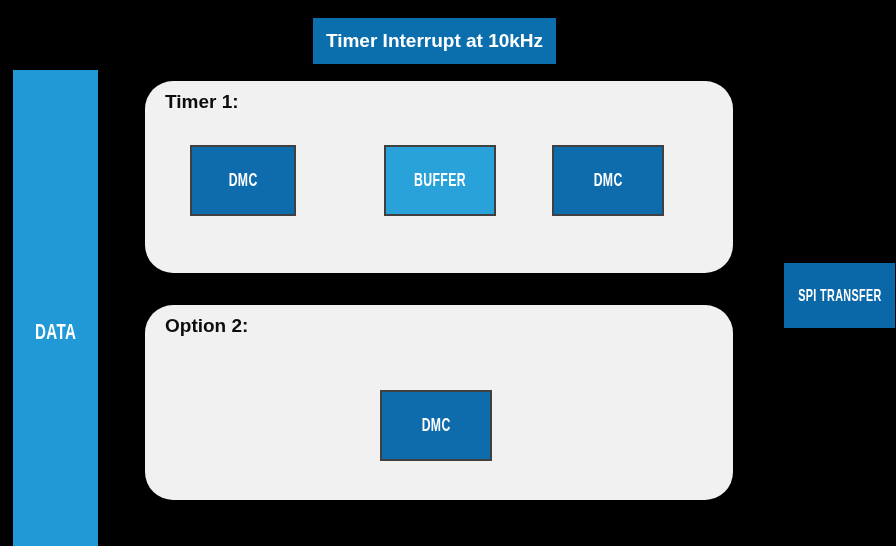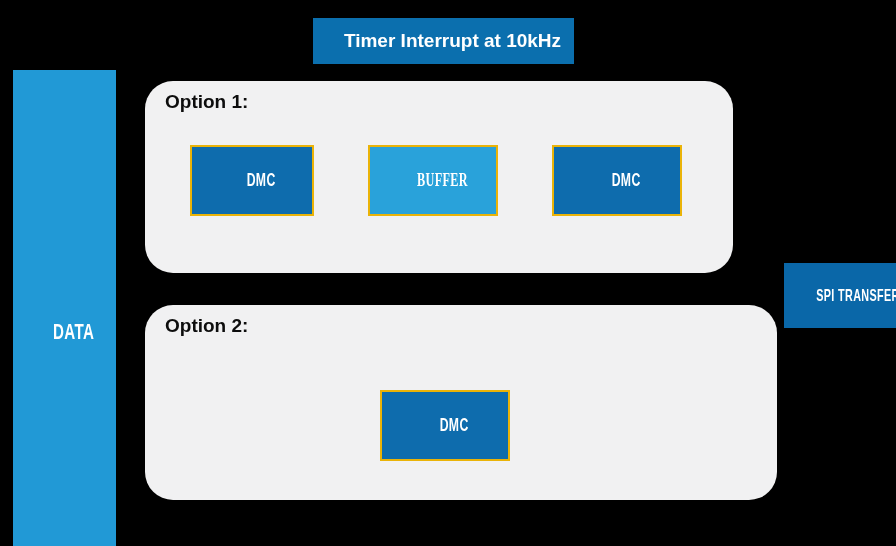--- a/index.html
+++ b/index.html
@@ -4,50 +4,50 @@
 <style>
   html,body{margin:0;padding:0;background:#000;}
   .canvas{
     position:relative;
     width:896px;height:546px;
     background:#000;
     font-family:"Liberation Sans", sans-serif;
     overflow:hidden;
   }
   .abs{position:absolute;}
-  .flexc{display:flex;align-items:center;justify-content:center;padding-left:18px;}
+  .flexc{display:flex;align-items:center;justify-content:center;}
 
   .title-box{
     left:313px;top:18px;width:243px;height:46px;
     background:#0b6fae;color:#fff;
     font-weight:bold;font-size:19px;
   }
   .data-bar{
     left:13px;top:70px;width:85px;height:521px;
     background:#2199d6;color:#fff;
   }
   .panel{
     left:145px;width:588px;
     background:#f1f1f2;border-radius:28px;
   }
   .panel1{top:81px;height:192px;}
-  .panel2{top:305px;height:195px;padding-left:44px;}
+  .panel2{top:305px;height:195px;}
   .panel-label{
     position:absolute;left:20px;top:10px;
     color:#0d0d0d;font-weight:bold;font-size:19px;
   }
   .node{
     height:67px;top:145px;
-    border:2px solid #eab308;
+    border:2px solid #404040;
     color:#fff;
   }
   .node.dark{background:#0e6cad;}
   .node.light{background:#29a2da;}
   .dmc1{left:190px;width:102px;}
-  .buffer{left:368px;width:108px;font-family:Liberation Serif, serif;}
+  .buffer{left:384px;width:108px;}
   .dmc2{left:552px;width:108px;}
   .dmc3{left:380px;top:390px;width:108px;height:67px;}
   .spi-box{
     left:784px;top:263px;width:111px;height:65px;
     background:#0a67a8;color:#fff;
   }
   
   .cond{
     display:inline-block;
     font-weight:bold;
@@ -83,21 +83,21 @@
 
   <div class="abs flexc title-box">
     <span>Timer Interrupt at 10kHz</span>
   </div>
 
   <div class="abs flexc data-bar">
     <span class="cond sz-data">DATA</span>
   </div>
 
   <div class="abs panel panel1">
-    <div class="panel-label">Option 1:</div>
+    <div class="panel-label">Timer 1:</div>
   </div>
 
   <div class="abs flexc node dark dmc1">
     <span class="cond sz-node">DMC</span>
   </div>
   <div class="abs flexc node light buffer">
     <span class="cond sz-node">BUFFER</span>
   </div>
   <div class="abs flexc node dark dmc2">
     <span class="cond sz-node">DMC</span>

